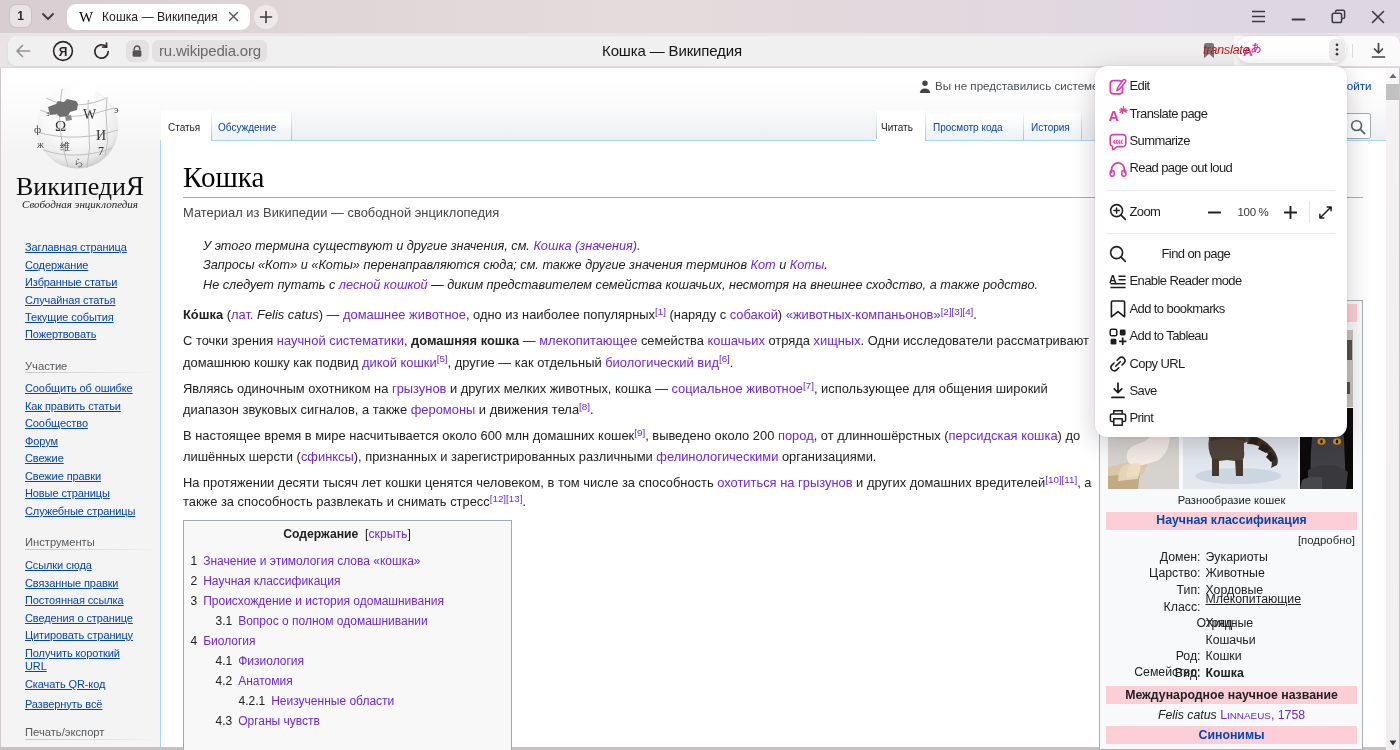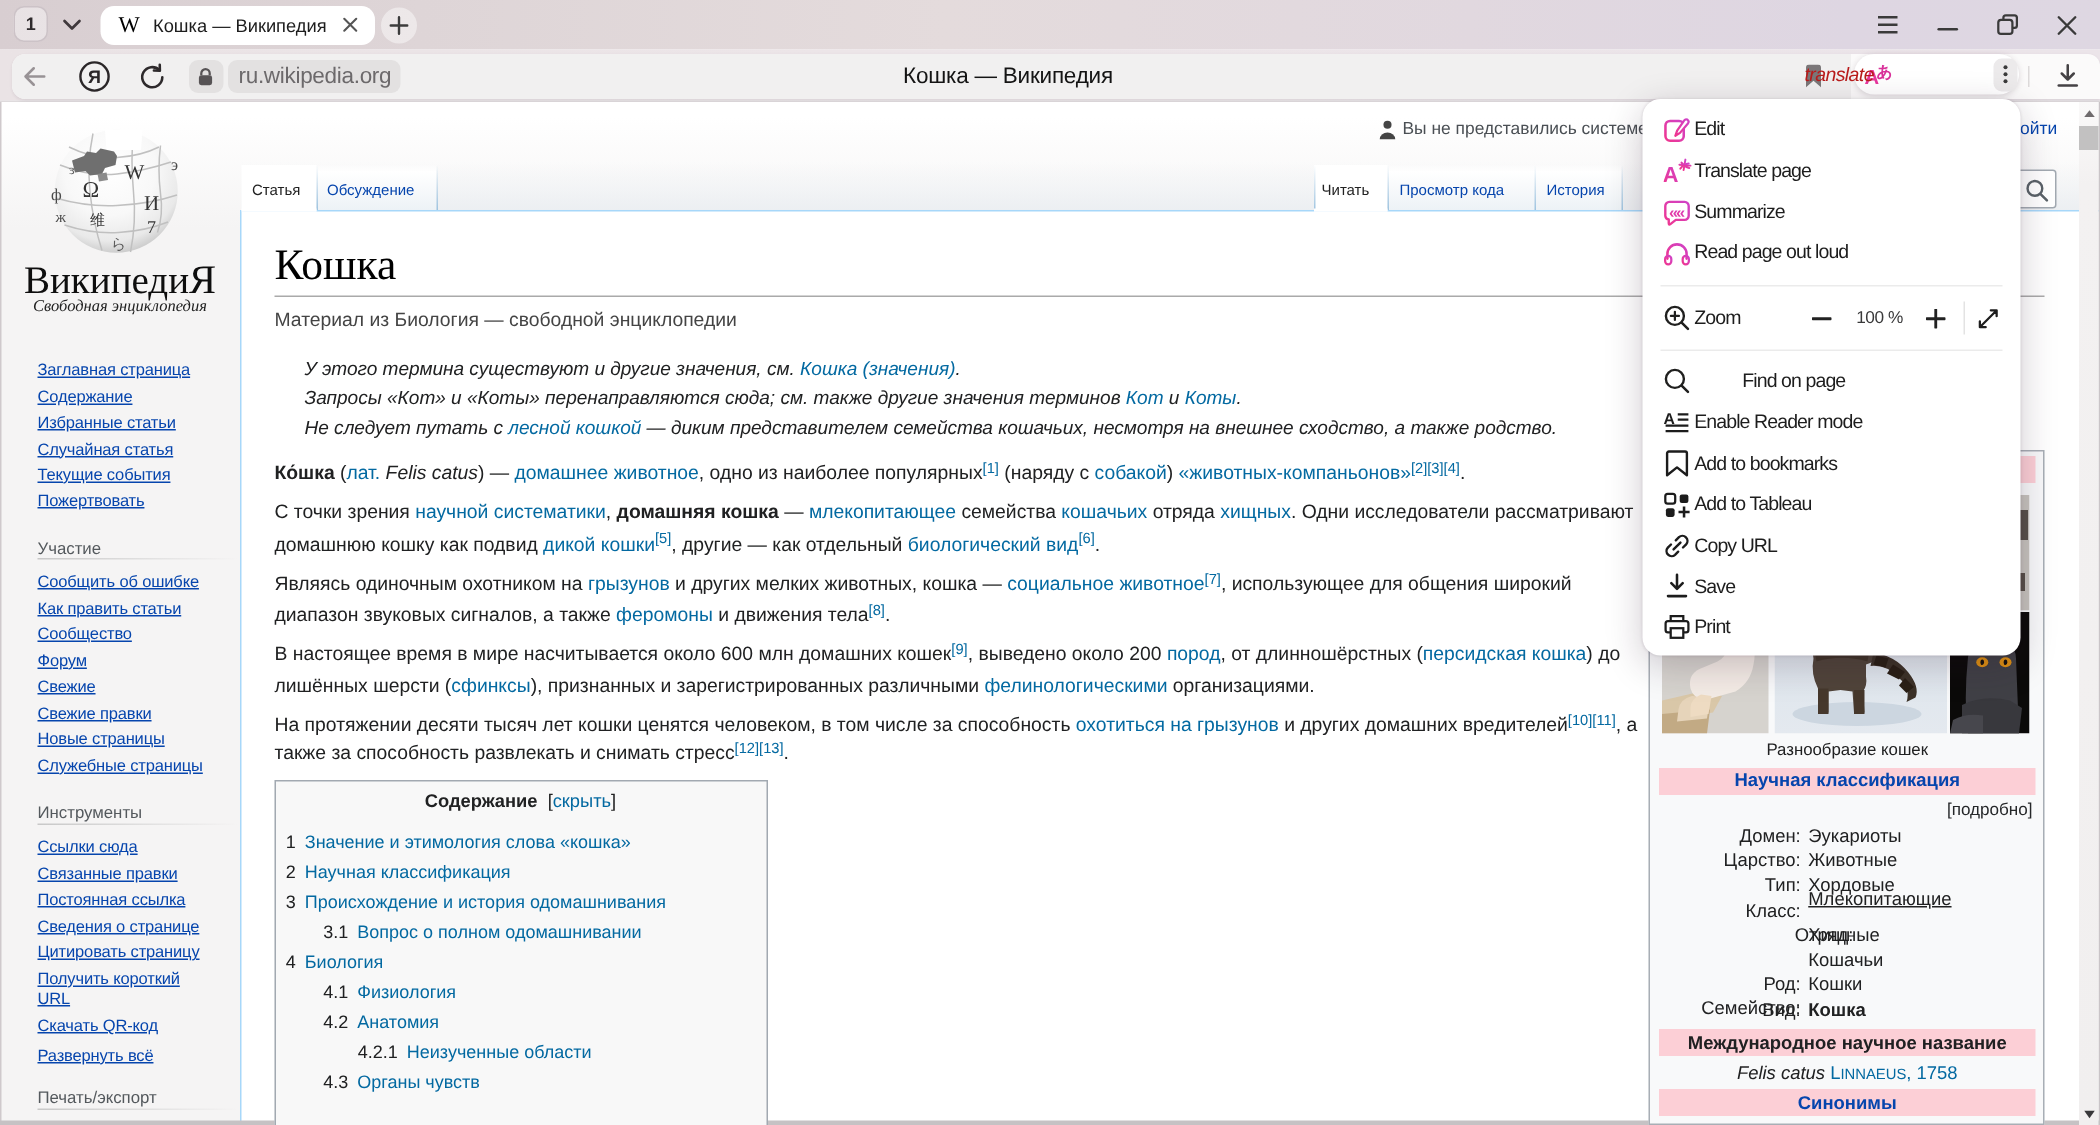--- a/index.html
+++ b/index.html
@@ -1,19 +1,19 @@
 <!DOCTYPE html>
 <html><head><meta charset="utf-8">
 <style>
 html,body{margin:0;padding:0;}
 body{width:1400px;height:750px;overflow:hidden;font-family:"Liberation Sans",sans-serif;position:relative;background:#fff;}
 .a{position:absolute;}
 .t{position:absolute;white-space:nowrap;line-height:20px;}
 a{text-decoration:none;}
-.bl{color:#0369a1;}
+.bl{color:#6d28d9;}
 svg{display:block;}
 .sb{font-size:11px;letter-spacing:-0.1px;color:#0645ad;line-height:20px;text-decoration:underline;}
 .sh{font-size:11.2px;color:#54595d;line-height:20px;}
 .tabg{position:absolute;top:109px;height:31px;background:linear-gradient(180deg,rgba(255,255,255,0) 0%,#ffffff 18%,#edf2f6 100%);}
 .tabt{position:absolute;top:118px;height:20px;line-height:20px;font-size:10px;white-space:nowrap;}
 .tsep{position:absolute;top:110px;width:1px;height:30px;background:linear-gradient(180deg,rgba(167,215,249,0),#9fc4e0);}
 .hn{font-size:12.7px;font-style:italic;color:#202122;line-height:19px;}
 .ar{font-size:12.9px;color:#202122;line-height:20px;}
 .ar sup{font-size:9.8px;line-height:0;vertical-align:baseline;position:relative;top:-4.5px;}
 .tc1{font-size:12px;line-height:18px;}
@@ -224,21 +224,21 @@
 <div class="a" style="left:1190px;top:113px;width:181px;height:26px;box-sizing:border-box;border:1.2px solid #a2a9b1;border-radius:2.5px;background:#fff;"></div>
 <svg class="a" style="left:1350px;top:119px;" width="16" height="16" viewBox="0 0 16 16">
       <circle cx="6.6" cy="6.6" r="4.9" fill="none" stroke="#5a6268" stroke-width="1.6"></circle>
       <path d="M10.4 10.4 L14.6 14.6" stroke="#5a6268" stroke-width="1.7" stroke-linecap="round"></path>
     </svg>
 </div>
 
 <div id="article">
 <div class="t" style="left:183px;top:159.5px;font-family:'Liberation Serif',serif;font-size:29px;line-height:34px;color:#000;">Кошка</div>
 <div class="a" style="left:183px;top:196.5px;width:1180px;height:1px;background:#aaa;"></div>
-<div class="t" style="left:183px;top:203px;font-size:12.9px;color:#444;">Материал из Биология — свободной энциклопедии</div>
+<div class="t" style="left:183px;top:203px;font-size:12.9px;color:#444;">Материал из Википедии — свободной энциклопедия</div>
 
 <div class="t hn" style="left:203px;top:236.5px;">У этого термина существуют и другие значения, см. <a class="bl">Кошка (значения)</a>.</div>
 <div class="t hn" style="left:203px;top:256px;">Запросы «Кот» и «Коты» перенаправляются сюда; см. также другие значения терминов <a class="bl">Кот</a> и <a class="bl">Коты</a>.</div>
 <div class="t hn" style="left:203px;top:276px;">Не следует путать с <a class="bl">лесной кошкой</a> — диким представителем семейства кошачьих, несмотря на внешнее сходство, а также родство.</div>
 
 <div class="t ar" style="left:183px;top:305px;"><b>Ко́шка</b> (<a class="bl">лат.</a> <i>Felis catus</i>) — <a class="bl">домашнее животное</a>, одно из наиболее популярных<sup><a class="bl">[1]</a></sup> (наряду с <a class="bl">собакой</a>) <a class="bl">«животных-компаньонов»</a><sup><a class="bl">[2][3][4]</a></sup>.</div>
 <div class="t ar" style="left:183px;top:331px;">С точки зрения <a class="bl">научной систематики</a>, <b>домашняя кошка</b> — <a class="bl">млекопитающее</a> семейства <a class="bl">кошачьих</a> отряда <a class="bl">хищных</a>. Одни исследователи рассматривают</div>
 <div class="t ar" style="left:183px;top:352.5px;">домашнюю кошку как подвид <a class="bl">дикой кошки</a><sup><a class="bl">[5]</a></sup>, другие — как отдельный <a class="bl">биологический вид</a><sup><a class="bl">[6]</a></sup>.</div>
 <div class="t ar" style="left:183px;top:379px;">Являясь одиночным охотником на <a class="bl">грызунов</a> и других мелких животных, кошка — <a class="bl">социальное животное</a><sup><a class="bl">[7]</a></sup>, использующее для общения широкий</div>
 <div class="t ar" style="left:183px;top:400px;">диапазон звуковых сигналов, а также <a class="bl">феромоны</a> и движения тела<sup><a class="bl">[8]</a></sup>.</div>

